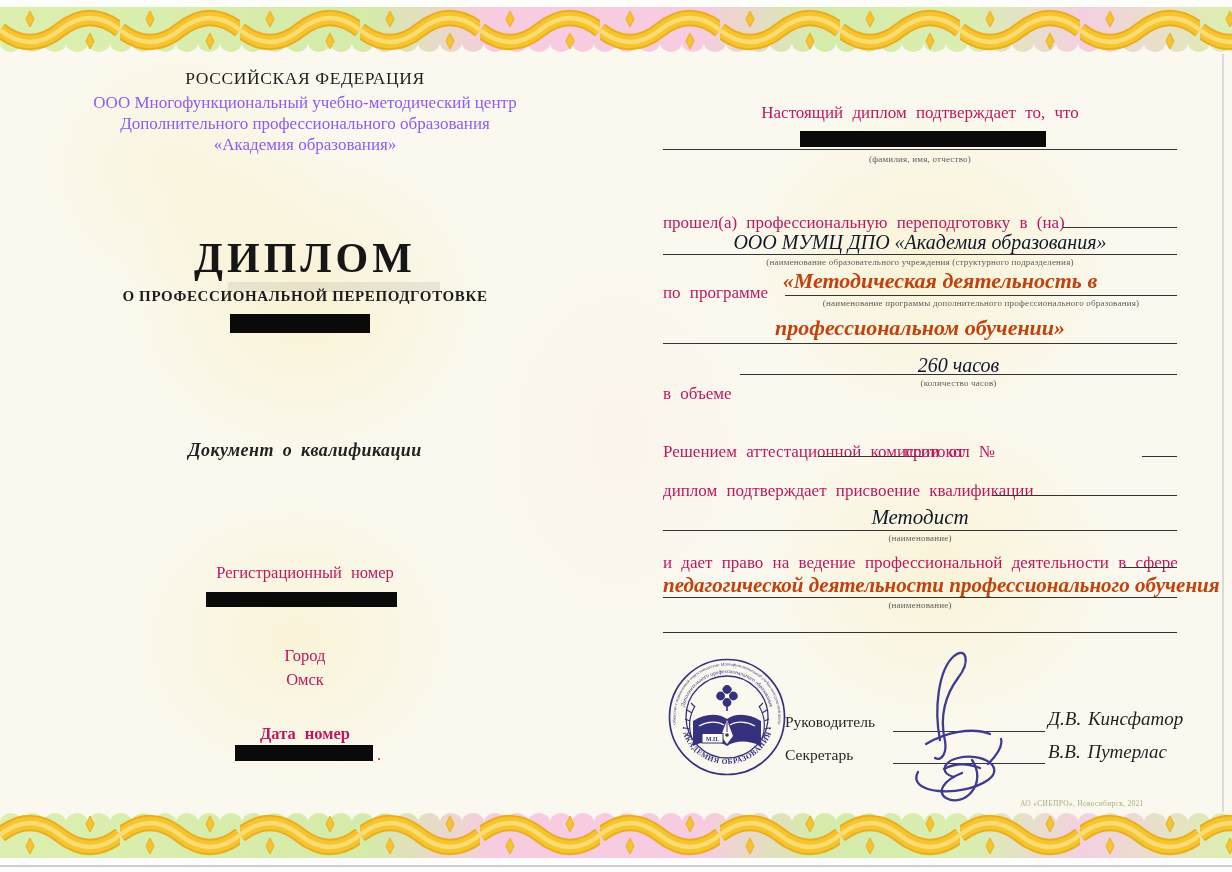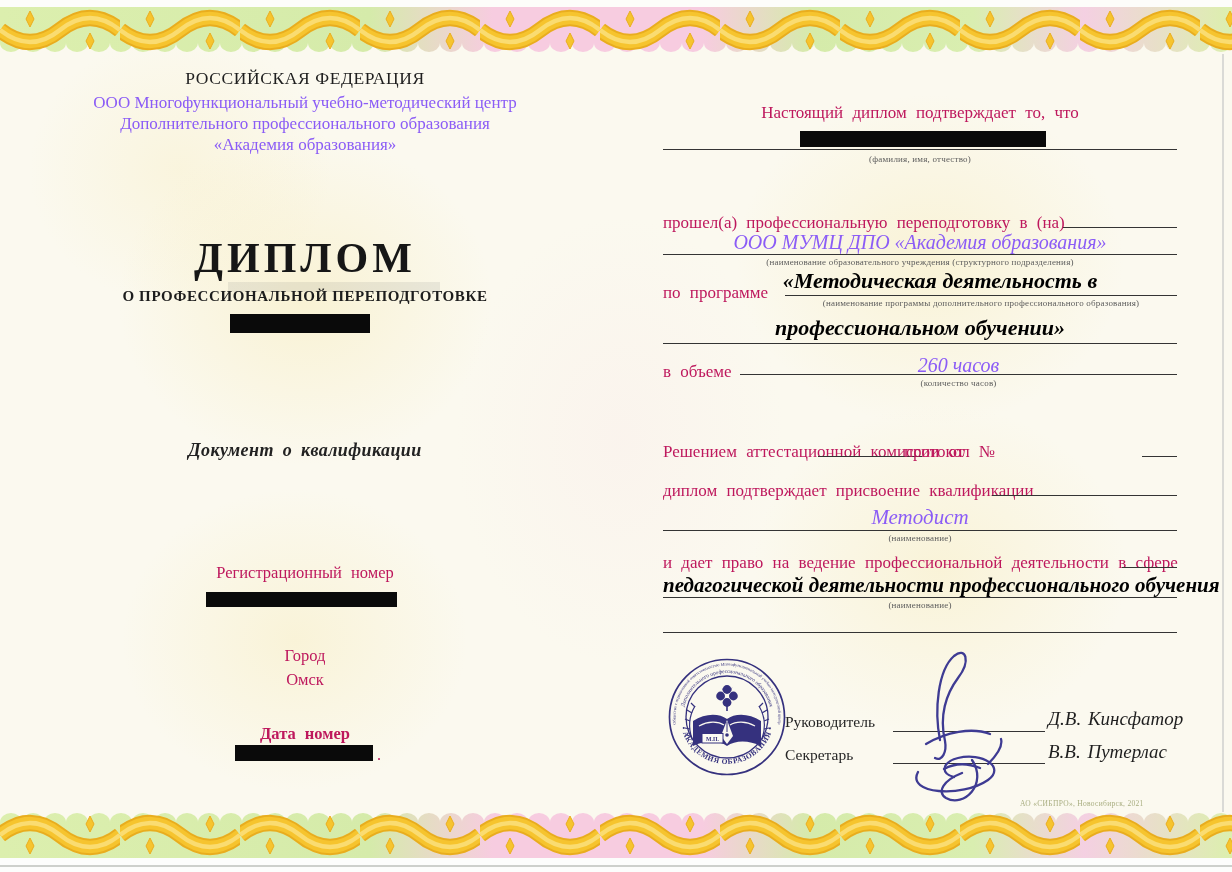--- a/index.html
+++ b/index.html
@@ -26,22 +26,22 @@
   .white-top{position:absolute;left:0;top:0;width:1232px;height:7px;background:#fdfdfa}
   .scan-bottom-strip{position:absolute;left:0;top:858px;width:1232px;height:14px;background:#fcfdfc}
   .scan-bottom-line{position:absolute;left:0;top:865px;width:1232px;height:2px;background:#cdd0cc}
   .scan-right-line{position:absolute;left:1222px;top:54px;width:2px;height:758px;background:#dadad6}
   .t{position:absolute;white-space:nowrap}
   .serif17{font-size:17px;word-spacing:5px;color:#be185d}
   .ln{position:absolute;border-top:1.4px solid #343434;height:0}
   .cap{position:absolute;font-size:9px;color:#5c5c5c;text-align:center;letter-spacing:.2px;white-space:nowrap}
   .redact{position:absolute;background:#0a0a0a}
   .ghost{position:absolute;background:rgba(110,110,110,.12)}
-  .val{font-style:italic;color:#8b5cf6}
-  .valb{font-style:italic;font-weight:bold;color:#000000}
+  .val{font-style:italic;color:#0f172a}
+  .valb{font-style:italic;font-weight:bold;color:#c2410c}
   .country{font-size:17.5px;letter-spacing:.6px;color:#1f1f1f}
   .org{font-size:17px;color:#8b5cf6}
   .diploma{font-size:42px;font-weight:bold;letter-spacing:4px;color:#161616}
   .subtitle{font-size:15px;font-weight:bold;letter-spacing:.6px;color:#1d1d1d}
   .doctype{font-size:18px;font-weight:bold;font-style:italic;color:#222;letter-spacing:.4px;word-spacing:4px}
   .siglabel{font-size:15.5px;color:#262626}
   .signame{font-size:19px;font-style:italic;color:#1f1f1f;word-spacing:2px}
   .printer{font-size:7.5px;color:#9aa06d;letter-spacing:.3px;opacity:.85}
 </style>
 </head>
@@ -116,21 +116,21 @@
 <div class="ln" style="left:663px;top:254px;width:514px"></div>
 <div class="cap" style="left:663px;top:257px;width:514px">(наименование образовательного учреждения (структурного подразделения)</div>
 
 <div class="t serif17" style="left:663px;top:283px">по программе</div>
 <div class="t ctr valb" style="left:705px;top:268px;width:470px;font-size:22px">«Методическая деятельность в</div>
 <div class="ln" style="left:785px;top:295px;width:392px"></div>
 <div class="cap" style="left:785px;top:298px;width:392px">(наименование программы дополнительного профессионального образования)</div>
 <div class="t ctr valb" style="left:663px;top:315px;width:514px;font-size:22px">профессиональном обучении»</div>
 <div class="ln" style="left:663px;top:343px;width:514px"></div>
 
-<div class="t serif17" style="left:663px;top:362px">в объеме</div>
+<div class="t serif17" style="left:663px;top:384px">в объеме</div>
 <div class="t ctr val" style="left:740px;top:354px;width:437px;font-size:20px">260 часов</div>
 <div class="ln" style="left:740px;top:374px;width:437px"></div>
 <div class="cap" style="left:740px;top:378px;width:437px">(количество часов)</div>
 
 <div class="t serif17" style="left:663px;top:442px">Решением аттестационной комиссии от</div>
 <div class="ln" style="left:818px;top:456px;width:104px"></div>
 <div class="t serif17" style="left:904px;top:442px">протокол №</div>
 <div class="ln" style="left:1142px;top:456px;width:35px"></div>
 
 <div class="t serif17" style="left:663px;top:481px">диплом подтверждает присвоение квалификации</div>

